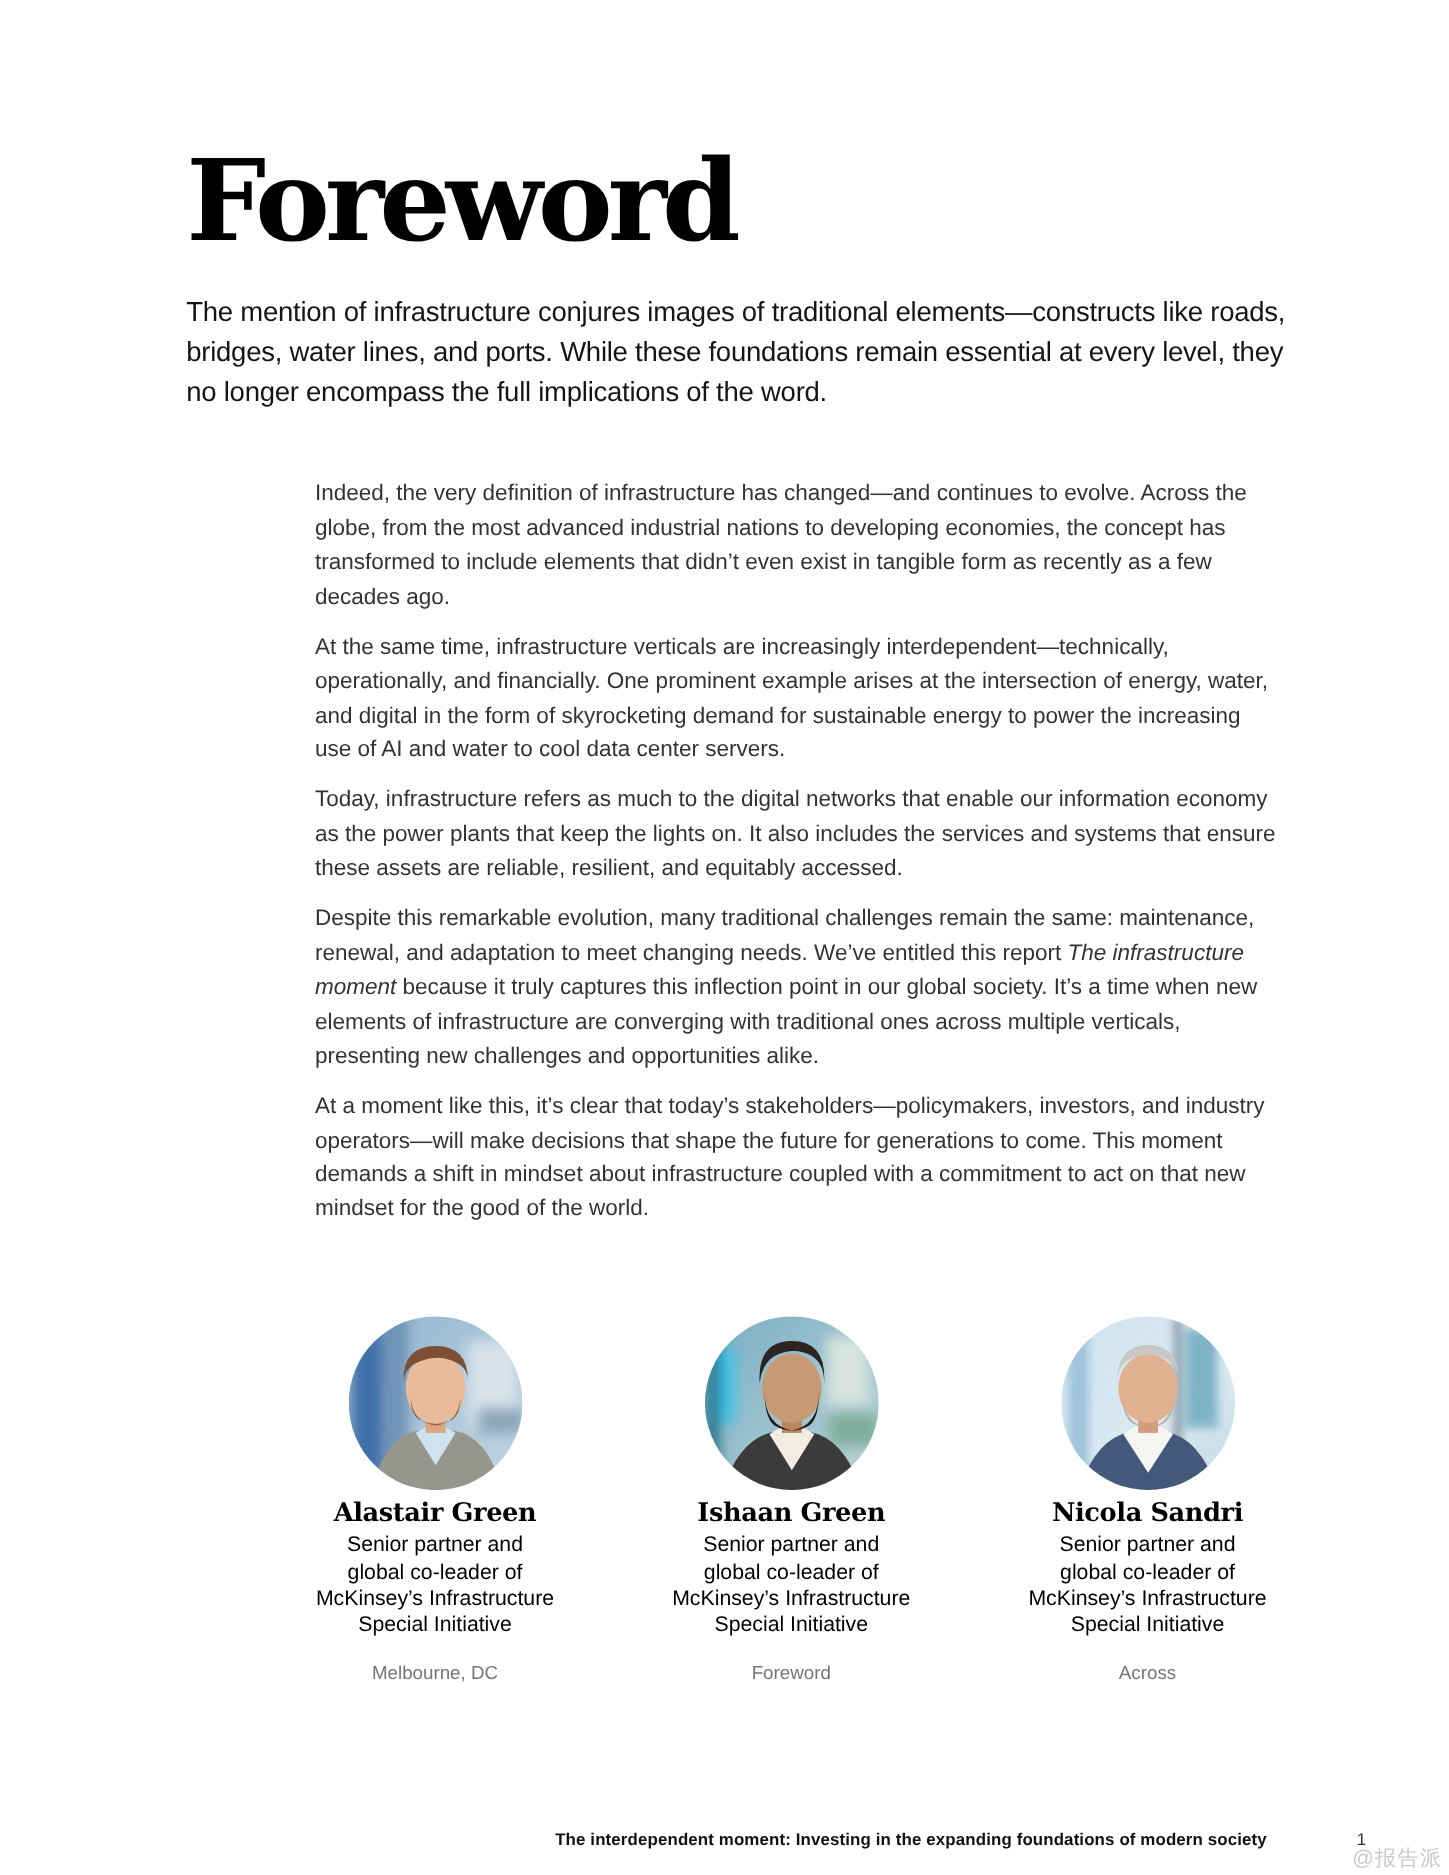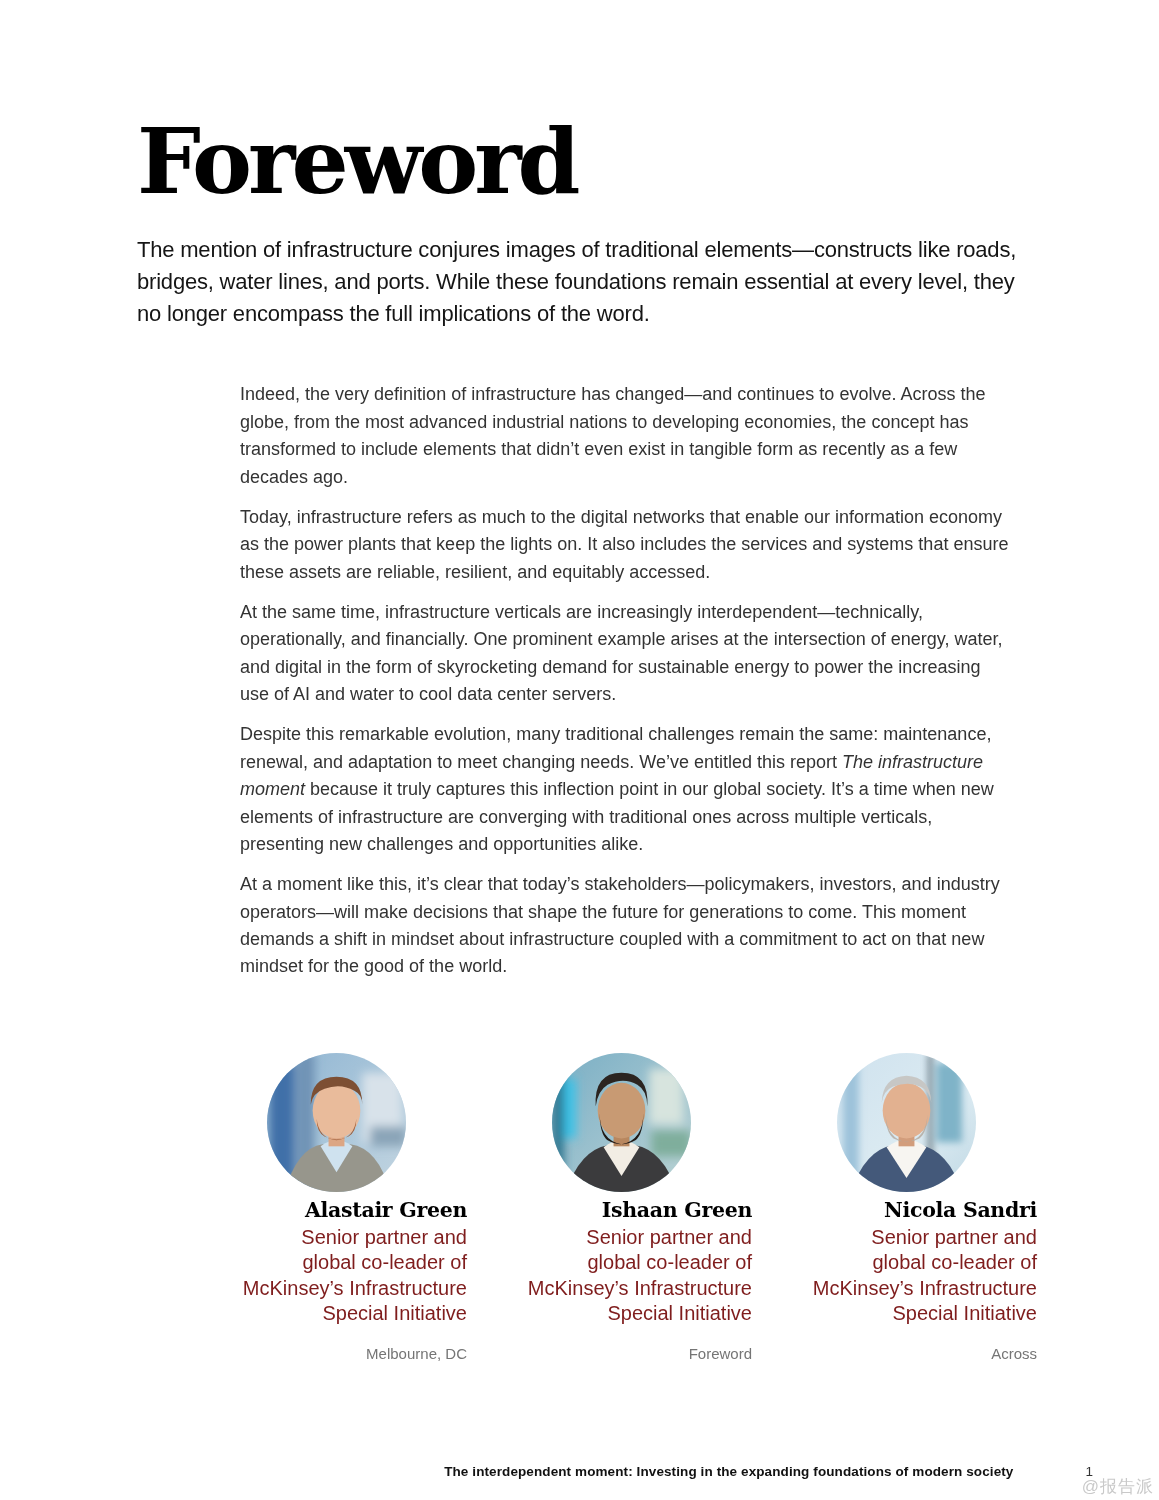--- a/index.html
+++ b/index.html
@@ -4,20 +4,21 @@
 <style>
   * { margin:0; padding:0; box-sizing:border-box; }
   html,body { background:#ffffff; }
   .page {
     position:relative;
     width:1159px; height:1500px;
     margin:0 auto;
     background:#ffffff;
     overflow:hidden;
     font-family:"Liberation Sans", sans-serif;
+    padding-left:12px;
   }
   .page-title {
     margin-left:137px;
     padding-top:116px;
     font-family:"DejaVu Serif", serif;
     font-weight:700;
     font-size:90px;
     line-height:1.02;
     letter-spacing:-4px;
     color:#000000;
@@ -38,42 +39,42 @@
     color:#333333;
   }
   .body-col p { margin-bottom:13px; }
   .body-col em { font-style:italic; }
   .authors {
     margin:72px 0 0 205px;
     width:832px;
     display:flex;
     justify-content:space-between;
   }
-  .author { width:262px; text-align:right; }
+  .author { width:262px; text-align:center; }
   .avatar {
     width:139px; height:139px;
     margin:0 auto;
     border-radius:50%;
     overflow:hidden;
   }
   .avatar svg { display:block; width:100%; height:100%; }
   .author-name {
     margin-top:7px;
     font-family:"DejaVu Serif", serif;
     font-weight:700;
     font-size:20.5px;
     line-height:1.15;
     letter-spacing:-0.3px;
     color:#000000;
   }
   .author-role {
     margin-top:3px;
-    font-size:20px;
+    font-size:17px;
     line-height:1.26;
-    color:#7f1d1d;
+    color:#000000;
   }
   .author-location {
     margin-top:19px;
     font-size:15px;
     color:#757575;
   }
   .footer-row {
     position:absolute;
     left:137px; right:66px; bottom:21px;
     display:flex;
@@ -100,22 +101,22 @@
 <body>
 
 <div class="page">
 
   <h1 class="page-title">Foreword</h1>
 
   <p class="intro">The mention of infrastructure conjures images of traditional elements—constructs like roads, bridges, water lines, and ports. While these foundations remain essential at every level, they no longer encompass the full implications of the word.</p>
 
   <div class="body-col">
     <p>Indeed, the very definition of infrastructure has changed—and continues to evolve. Across the globe, from the most advanced industrial nations to developing economies, the concept has transformed to include elements that didn’t even exist in tangible form as recently as a few decades ago.</p>
+    <p>At the same time, infrastructure verticals are increasingly interdependent—technically, operationally, and financially. One prominent example arises at the intersection of energy, water, and digital in the form of skyrocketing demand for sustainable energy to power the increasing use of AI and water to cool data center servers.</p>
     <p>Today, infrastructure refers as much to the digital networks that enable our information economy as the power plants that keep the lights on. It also includes the services and systems that ensure these assets are reliable, resilient, and equitably accessed.</p>
-    <p>At the same time, infrastructure verticals are increasingly interdependent—technically, operationally, and financially. One prominent example arises at the intersection of energy, water, and digital in the form of skyrocketing demand for sustainable energy to power the increasing use of AI and water to cool data center servers.</p>
     <p><span>Despite this remarkable evolution, many traditional challenges remain the same: maintenance, renewal, and adaptation to meet changing needs. We’ve entitled this report </span><em>The infrastructure moment</em><span> because it truly captures this inflection point in our global society. It’s a time when new elements of infrastructure are converging with traditional ones across multiple verticals, presenting new challenges and opportunities alike.</span></p>
     <p>At a moment like this, it’s clear that today’s stakeholders—policymakers, investors, and industry operators—will make decisions that shape the future for generations to come. This moment demands a shift in mindset about infrastructure coupled with a commitment to act on that new mindset for the good of the world.</p>
   </div>
 
   <div class="authors">
 
     <div class="author">
       <div class="avatar">
         <svg viewBox="0 0 140 140">
           <defs>

